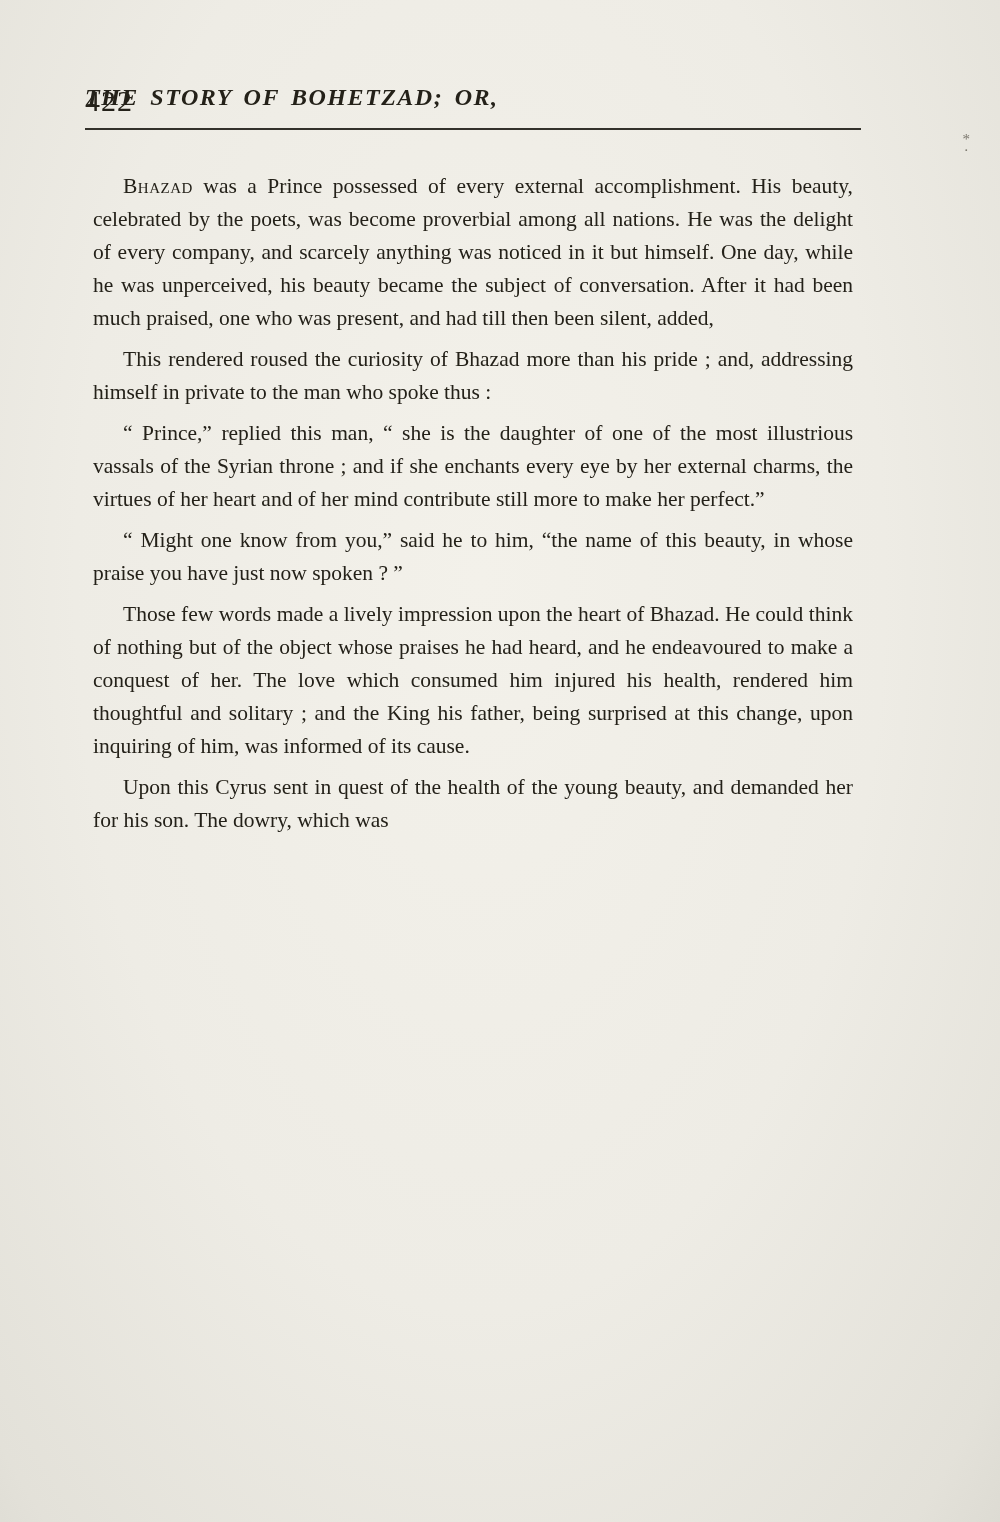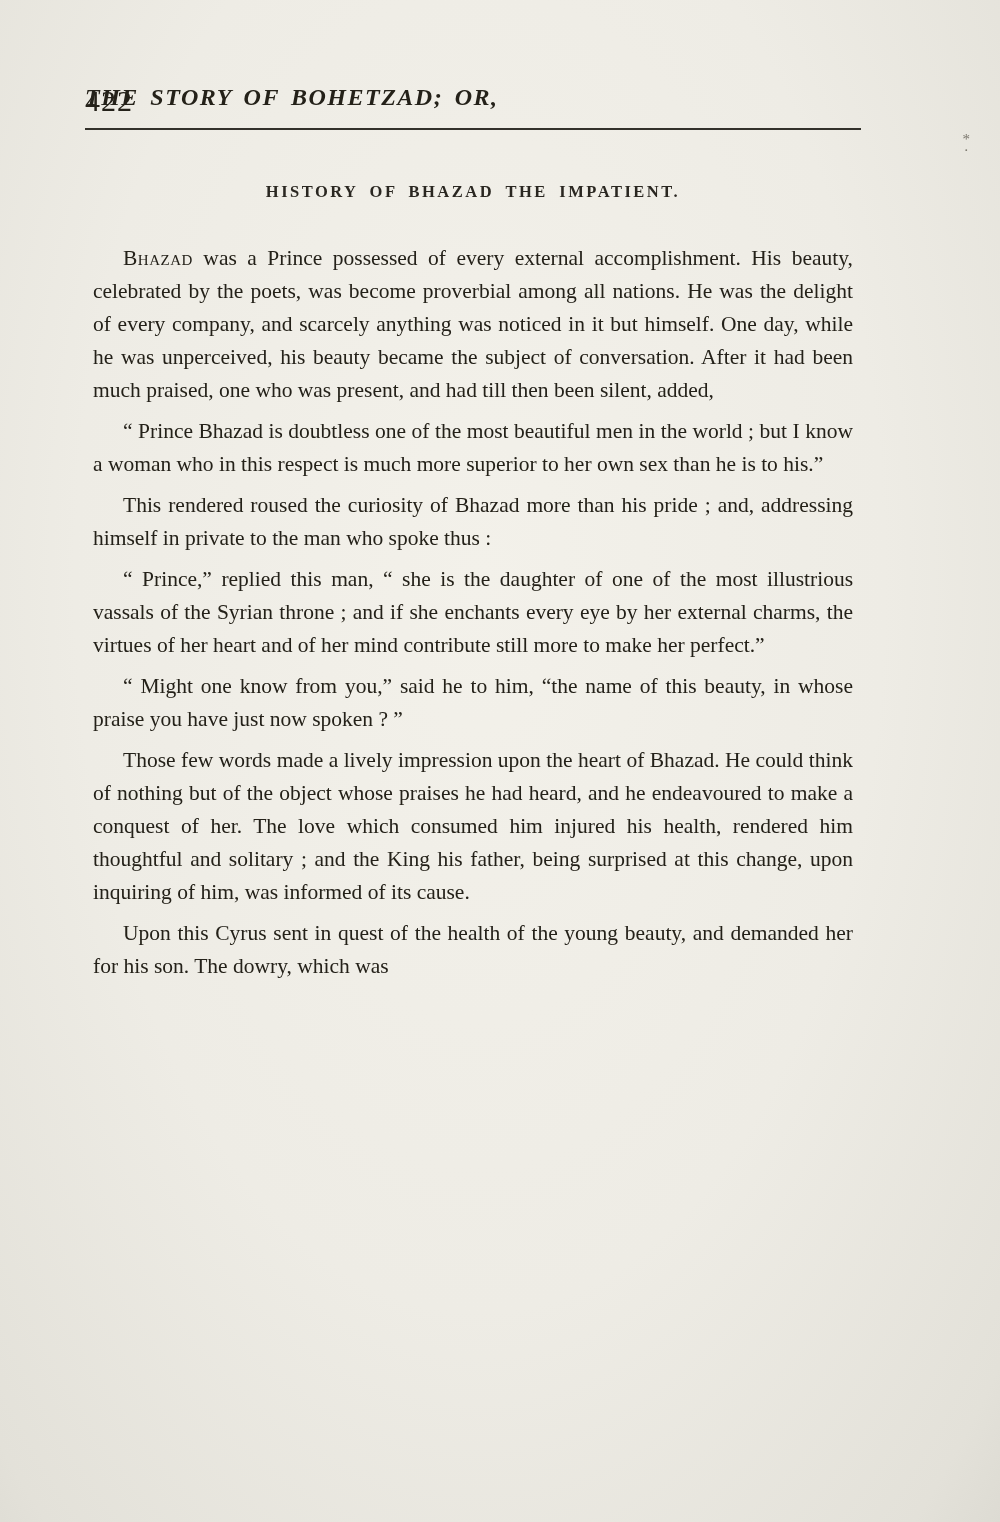--- a/index.html
+++ b/index.html
@@ -94,23 +94,21 @@
 
 <div class="ink-mark">*
 ·</div>
 
 <div class="page-inner">
   <div class="header-row">
     <span class="page-number">422</span>
     <span class="running-title">THE STORY OF BOHETZAD; OR,</span>
   </div>
   <div class="rule"></div>
-  <div class="section-heading">HISTORY OF BHAZAD THE IMPATIENT.</div>
   <div class="body-text">
       <p class="para"><span class="smallcaps">Bhazad</span> was a Prince possessed of every external accomplishment.  His beauty, celebrated by the poets, was become proverbial among all nations.  He was the delight of every company, and scarcely anything was noticed in it but himself.  One day, while he was unperceived, his beauty became the subject of conversation. After it had been much praised, one who was present, and had till then been silent, added,</p>
-      <p class="para">“ Prince Bhazad is doubtless one of the most beautiful men in the world ; but I know a woman who in this respect is much more superior to her own sex than he is to his.”</p>
       <p class="para">This rendered roused the curiosity of Bhazad more than his pride ; and, addressing himself in private to the man who spoke thus :</p>
       <p class="para">“ Prince,” replied this man, “ she is the daughter of one of the most illustrious vassals of the Syrian throne ; and if she enchants every eye by her external charms, the virtues of her heart and of her mind contribute still more to make her perfect.”</p>
       <p class="para">“ Might one know from you,” said he to him, “the name of this beauty, in whose praise you have just now spoken ? ”</p>
       <p class="para">Those few words made a lively impression upon the heart of Bhazad.  He could think of nothing but of the object whose praises he had heard, and he endeavoured to make a conquest of her.  The love which consumed him injured his health, rendered him thoughtful and solitary ; and the King his father, being surprised at this change, upon inquiring of him, was informed of its cause.</p>
       <p class="para">Upon this Cyrus sent in quest of the health of the young beauty, and demanded her for his son.  The dowry, which was</p>
     </div>
 </div>
 
 </body></html>

